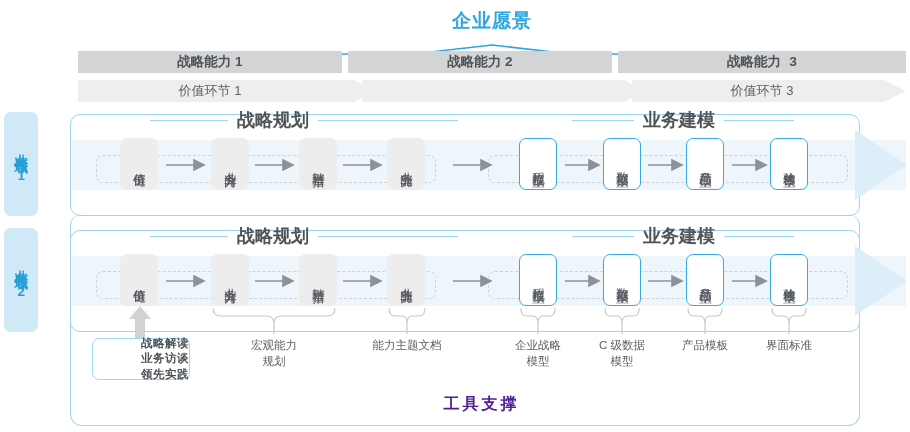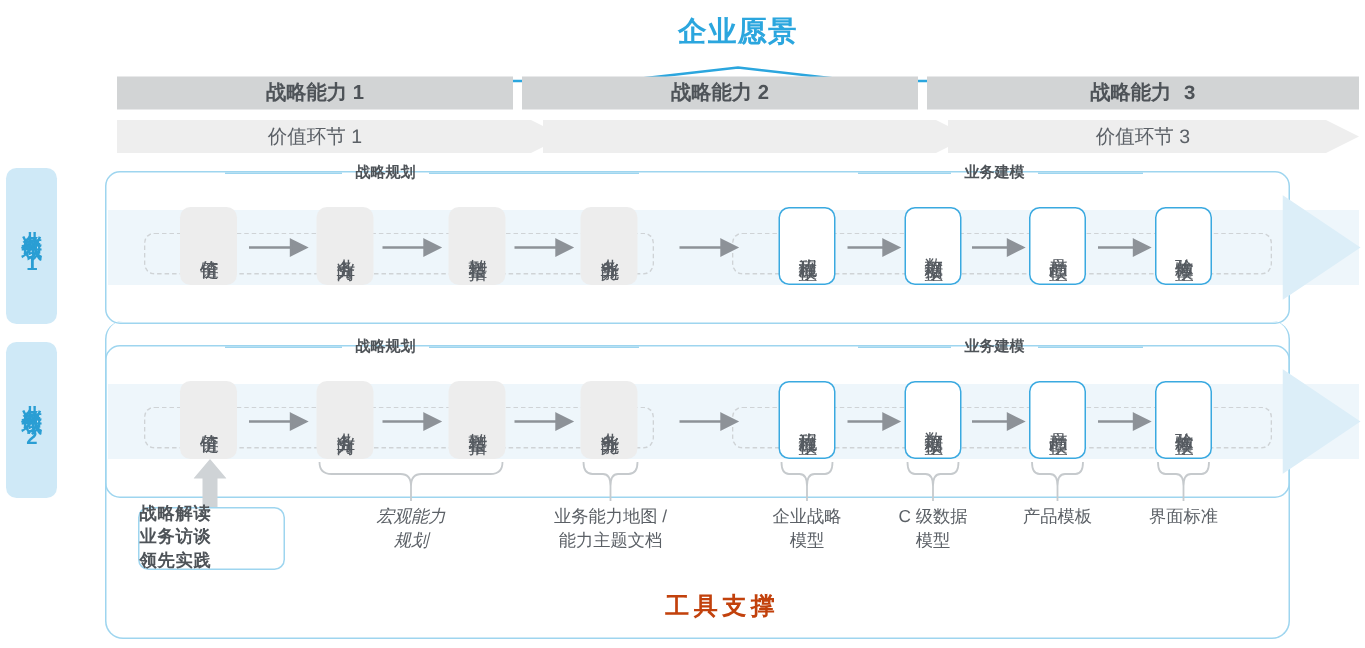--- a/index.html
+++ b/index.html
@@ -52,21 +52,21 @@
   
   .row-box{
     position:absolute; left:70px; width:790px;
     border:1.2px solid #9ed5ef; border-radius:10px; background:transparent;
   }
   .band-bg{ position:absolute; left:72px; width:834px; background:#eef6fb; }
   .big-arrow{ position:absolute; }
 
   .sec-title{
     position:absolute; display:flex; align-items:center; gap:9px;
-    font-size:10px; font-weight:bold; color:#4e5358; white-space:nowrap;
+    font-size:18px; font-weight:bold; color:#4e5358; white-space:nowrap;
   }
   .sec-title .ln{ display:block; height:1px; background:#9ed5ef; }
 
   
   .track{
     position:absolute; border:1.4px dashed #cfd3d6; border-radius:7px;
     background:transparent;
   }
 
   
@@ -84,33 +84,33 @@
   .arr{ position:absolute; }
 
   
   .brace{ position:absolute; }
   .tool-lbl{
     position:absolute; text-align:center; font-size:11.5px;
     color:#5b6066; line-height:1.35; white-space:nowrap;
   }
   .tool-box{
     position:absolute; border:1.2px solid #9ed5ef; border-radius:7px;
-    background:#fff; display:flex; align-items:center; justify-content:flex-start;
+    background:#fff; display:flex; align-items:center; justify-content:flex-end;
     text-align:center; font-size:11.5px; color:#4e5358; line-height:1.35;
     font-weight:bold; letter-spacing:.5px;
   }
   .outer-box{
     position:absolute; left:70px; top:214px; width:790px; height:212px;
     border:1.2px solid #9ed5ef; border-radius:12px; border-top:none;
     pointer-events:none;
   }
   .support{
     position:absolute; left:70px; top:392px; width:790px; height:24px;
     display:flex; align-items:center; justify-content:center;
-    font-size:16px; font-weight:bold; color:#c2410c; letter-spacing:3px;padding-left:33px;
+    font-size:16px; font-weight:bold; color:#4c1d95; letter-spacing:3px;padding-left:33px;
   }
   .up-arrow{ position:absolute; }
 </style>
 </head>
 <body>
 
 <div id="stage">
 
   <div class="vision-row">
     <span class="vision-txt">企业愿景</span>
@@ -295,31 +295,30 @@
       <div>战略解读</div>
       <div>业务访谈</div>
       <div>领先实践</div>
     </div>
   </div>
 
   <svg class="brace" style="left:211px; top:306px;" width="126" height="30">
     <path d="M2,2 Q2,10 10,10 H56 Q63,10 63,18 Q63,10 70,10 H116 Q124,10 124,2" fill="none" stroke="#c6cacd" stroke-width="1.2"></path>
     <path d="M63,18 V28" stroke="#c6cacd" stroke-width="1.2"></path>
   </svg>
-  <div class="tool-lbl" style="left:211px; top:338px; width:126px;font-style:italic;">
+  <div class="tool-lbl" style="left:211px; top:338px; width:126px;">
     <div>宏观能力</div>
     <div>规划</div>
   </div>
 
   <svg class="brace" style="left:387px; top:306px;" width="40" height="30">
     <path d="M2,2 Q2,10 8,10 H15 Q20,10 20,18 Q20,10 25,10 H32 Q38,10 38,2" fill="none" stroke="#c6cacd" stroke-width="1.2"></path>
     <path d="M20,18 V28" stroke="#c6cacd" stroke-width="1.2"></path>
   </svg>
   <div class="tool-lbl" style="left:344px; top:338px; width:126px;">
-    <div>业务能力地图 /</div>
     <div>能力主题文档</div>
   </div>
 
   <svg class="brace" style="left:519px; top:306px;" width="38" height="30">
     <path d="M2,2 Q2,10 7,10 H14 Q19,10 19,18 Q19,10 24,10 H31 Q36,10 36,2" fill="none" stroke="#c6cacd" stroke-width="1.2"></path>
     <path d="M19,18 V28" stroke="#c6cacd" stroke-width="1.2"></path>
   </svg>
   <div class="tool-lbl" style="left:490px; top:338px; width:96px;">
     <div>企业战略</div>
     <div>模型</div>

